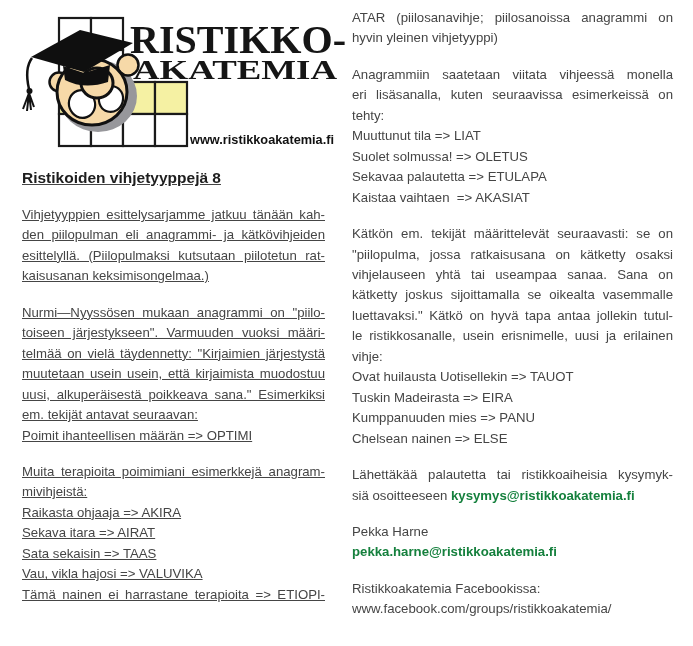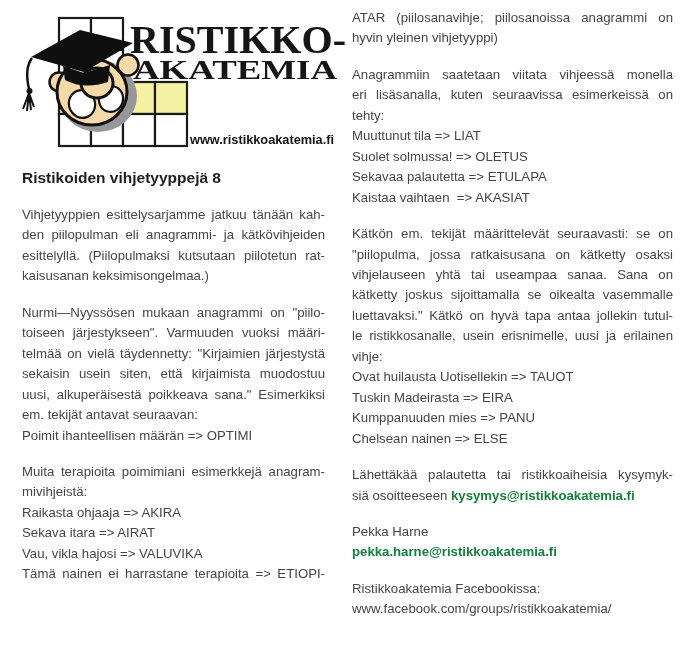--- a/index.html
+++ b/index.html
@@ -2,21 +2,21 @@
 <html><head>
 <meta charset="utf-8">
 <style>
   html,body { margin:0; padding:0; background:#ffffff; }
   .page {
     position:relative; width:693px; height:646px; background:#ffffff;
     font-family:"Liberation Sans", sans-serif; color:#454545; overflow:hidden;
   }
   .logo-wrap { position:absolute; left:18px; top:3px; width:330px; height:150px;text-align:center; }
   .col { position:absolute; font-size:13.2px; line-height:20.45px; }
-  .col-left  { left:22px;  top:168px; width:303px; }
+  .col-left  { left:22px;  top:168px; width:303px;text-decoration:underline; }
   .col-right { left:352px; top:8px;   width:321px; }
   .title { font-size:15.5px; font-weight:bold; color:#1e1e1e; margin:0 0 17px 0; line-height:20px; }
   .para { margin:0 0 16px 0; }
   .para:last-child { margin-bottom:0; }
   .line { min-height:20.45px; }
   .just { text-align:justify; text-align-last:justify; }
   .bold { font-weight:bold; color:#15803d; }
   svg text.brand { font-family:"Liberation Serif", serif; font-weight:bold; }
   svg text.url   { font-family:"Liberation Sans", sans-serif; font-weight:bold; }
 </style>
@@ -76,30 +76,31 @@
         <div class="para">
           <div class="line just"><span>Vihjetyyppien esittelysarjamme jatkuu tänään kah-</span></div>
           <div class="line just"><span>den piilopulman eli anagrammi- ja kätkövihjeiden</span></div>
           <div class="line just"><span>esittelyllä. (Piilopulmaksi kutsutaan piilotetun rat-</span></div>
           <div class="line"><span>kaisusanan keksimisongelmaa.)</span></div>
         </div>
         <div class="para">
           <div class="line just"><span>Nurmi—Nyyssösen mukaan anagrammi on "piilo-</span></div>
           <div class="line just"><span>toiseen järjestykseen". Varmuuden vuoksi määri-</span></div>
           <div class="line just"><span>telmää on vielä täydennetty: "Kirjaimien järjestystä</span></div>
-          <div class="line just"><span>sekaisin usein siten, että kirjaimista muodostuu</span></div>
+          <div class="line just"><span>muutetaan usein usein, että kirjaimista muodostuu</span></div>
           <div class="line just"><span>uusi, alkuperäisestä poikkeava sana." Esimerkiksi</span></div>
           <div class="line"><span>em. tekijät antavat seuraavan:</span></div>
           <div class="line"><span>Poimit ihanteellisen määrän =&gt; OPTIMI</span></div>
         </div>
         <div class="para">
           <div class="line just"><span>Muita terapioita poimimiani esimerkkejä anagram-</span></div>
           <div class="line"><span>mivihjeistä:</span></div>
           <div class="line"><span>Raikasta ohjaaja =&gt; AKIRA</span></div>
           <div class="line"><span>Sekava itara =&gt; AIRAT</span></div>
+          <div class="line"><span>Sata sekaisin =&gt; TAAS</span></div>
           <div class="line"><span>Vau, vikla hajosi =&gt; VALUVIKA</span></div>
           <div class="line just"><span>Tämä nainen ei harrastane terapioita =&gt; ETIOPI-</span></div>
         </div>
       </div>
   </div>
 
   <div class="col col-right">
     <div id="right-blocks">
         <div class="para">
           <div class="line just"><span>ATAR (piilosanavihje; piilosanoissa anagrammi on</span></div>

